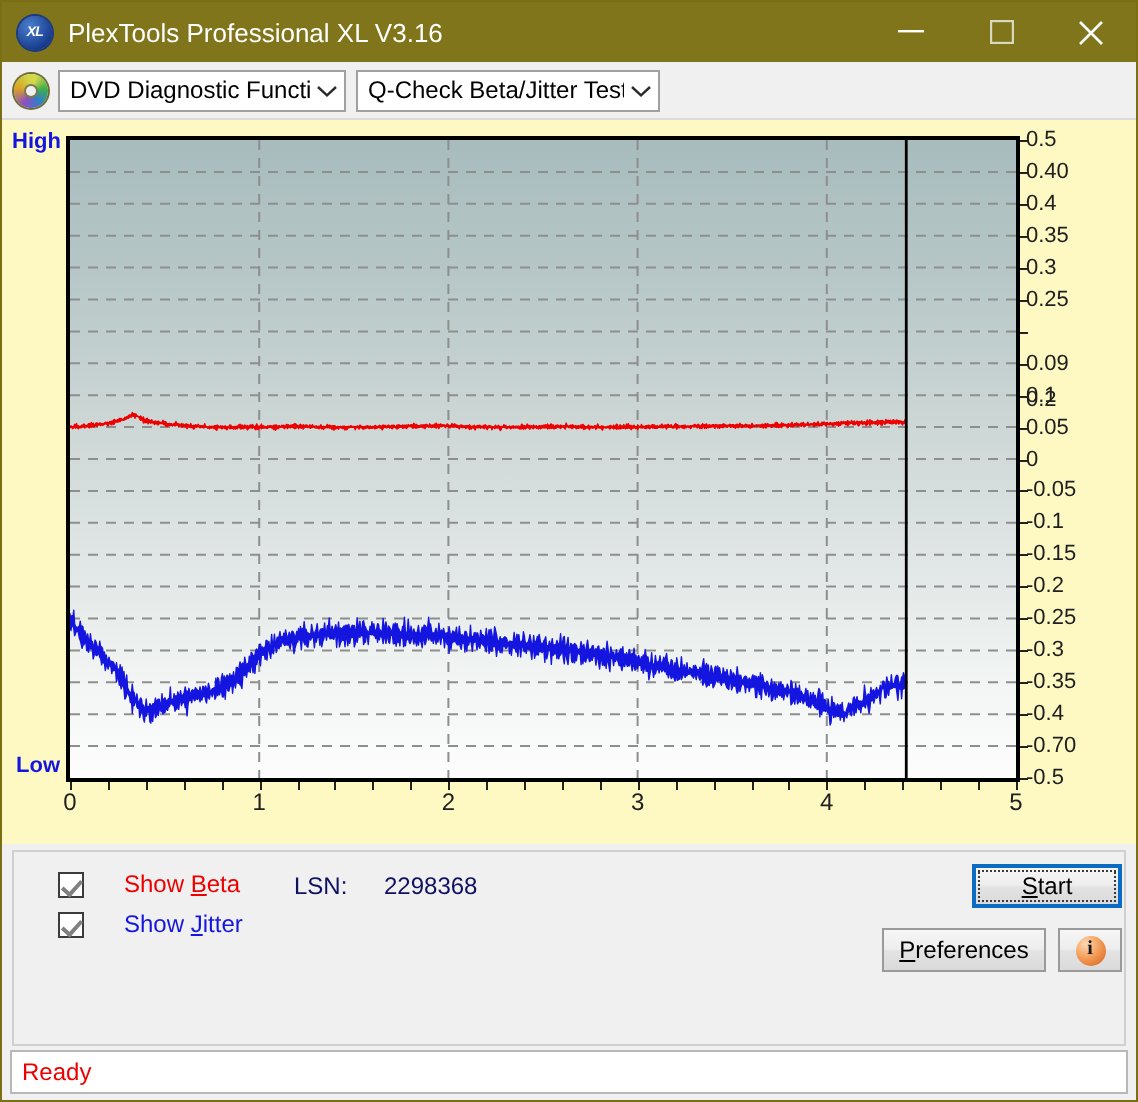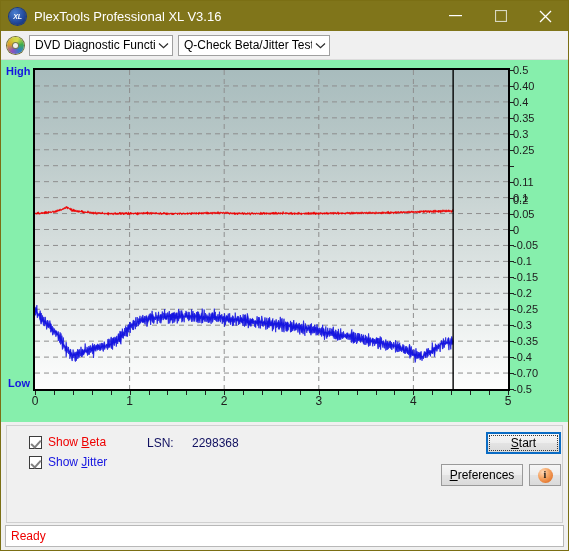--- a/index.html
+++ b/index.html
@@ -144,21 +144,21 @@
     flex: 0 0 auto;
   }
   #combo-drive { width: 226px; }
   #combo-function { width: 144px; }
   #combo-test { width: 152px; }
 
   
   .chart-panel {
     flex: 0 0 auto;
     height: 362px;
-    background: #86efac;
+    background: #fef9c3;
     position: relative;
     border-top: 1px solid #dcdcdc;
   }
   .plot-outer {
     position: absolute;
     left: 32px;
     top: 8px;
     width: 477px;
     height: 323px;
     border: 2px solid #000000;
@@ -212,21 +212,21 @@
     margin: 3px 5px 0 5px;
     border: 1px solid #d0d0d0;
     background: #f0f0f0;
     position: relative;
   }
   .chk-row {
     position: absolute;
     display: flex;
     align-items: center;
     font-size: 12px;
-    gap: 6px;
+    gap: 20px;
   }
   #row-show-beta  { left: 22px; top: 9px; }
   #row-show-jitter{ left: 22px; top: 29px; }
   .checkbox {
     width: 13px;
     height: 13px;
     border: 1px solid #3c3c3c;
     background: #ffffff;
     box-sizing: border-box;
     position: relative;
@@ -409,21 +409,21 @@
         <div class="ytick" style="top: 41.9px;">0.4</div>
         <div class="tickmark-y" style="top: 41.9px;"></div>
         <div class="ytick" style="top: 57.85px;">0.35</div>
         <div class="tickmark-y" style="top: 57.85px;"></div>
         <div class="ytick" style="top: 73.8px;">0.3</div>
         <div class="tickmark-y" style="top: 73.8px;"></div>
         <div class="ytick" style="top: 89.75px;">0.25</div>
         <div class="tickmark-y" style="top: 89.75px;"></div>
         <div class="ytick" style="top: 105.7px; margin-top: 34px;">0.2</div>
         <div class="tickmark-y" style="top: 105.7px;"></div>
-        <div class="ytick" style="top: 121.65px;">0.11</div>
+        <div class="ytick" style="top: 121.65px;">0.09</div>
         <div class="tickmark-y" style="top: 121.65px;"></div>
         <div class="ytick" style="top: 137.6px;">0.1</div>
         <div class="tickmark-y" style="top: 137.6px;"></div>
         <div class="ytick" style="top: 153.55px;">0.05</div>
         <div class="tickmark-y" style="top: 153.55px;"></div>
         <div class="ytick" style="top: 169.5px;">0</div>
         <div class="tickmark-y" style="top: 169.5px;"></div>
         <div class="ytick" style="top: 185.45px;">-0.05</div>
         <div class="tickmark-y" style="top: 185.45px;"></div>
         <div class="ytick" style="top: 201.4px;">-0.1</div>

